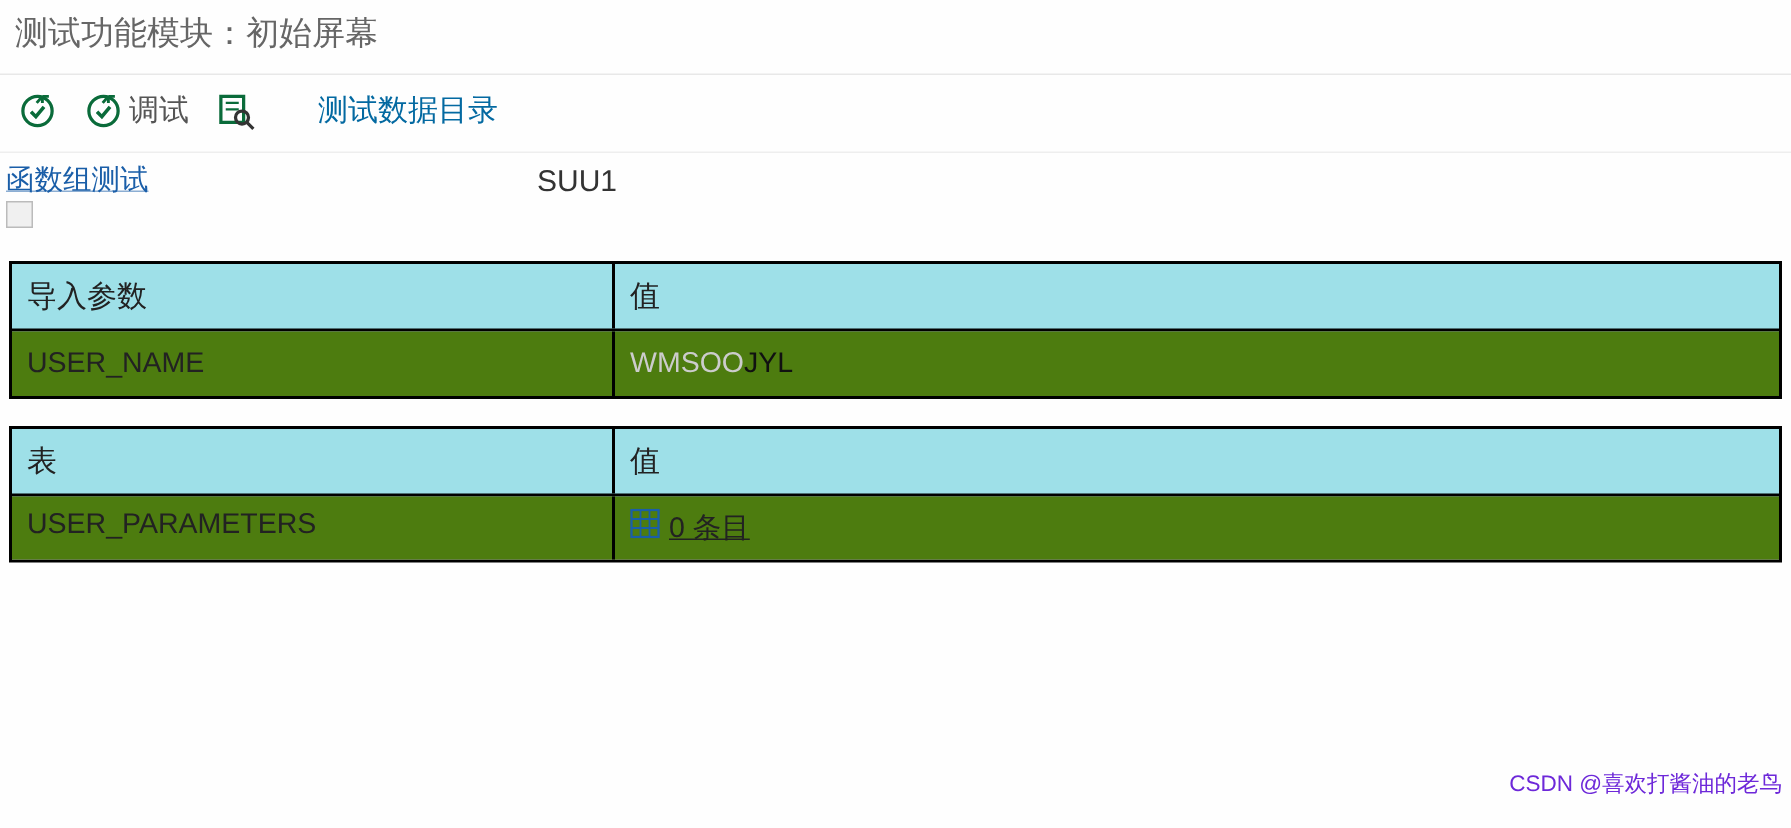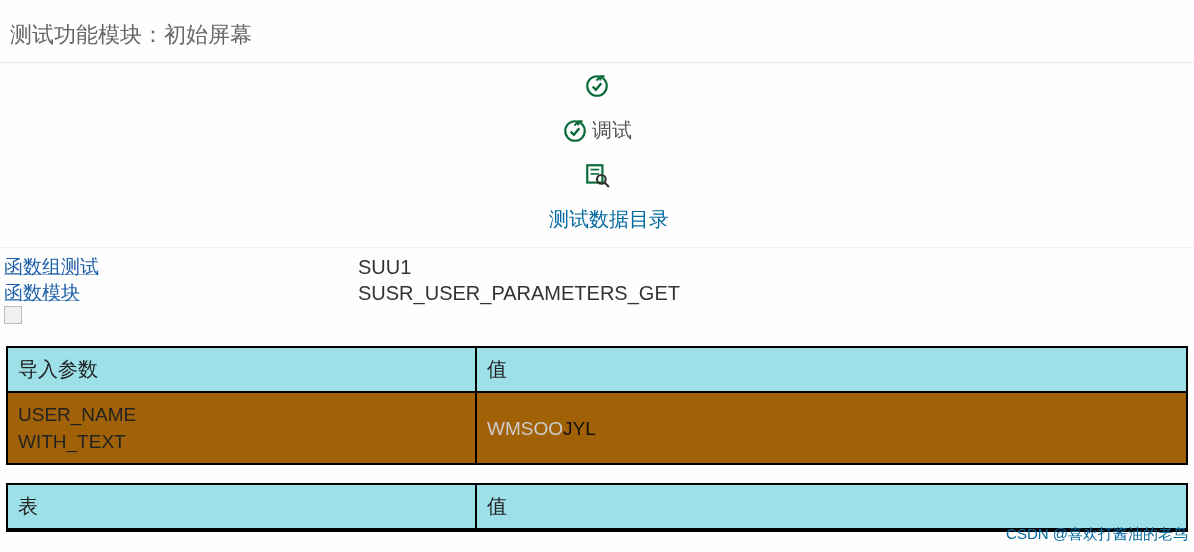--- a/index.html
+++ b/index.html
@@ -5,32 +5,31 @@
     * { box-sizing: border-box; margin: 0; padding: 0; }
     body {
       font-family: "Microsoft YaHei", Arial, sans-serif;
       background: #fefefe;
       width: 1194px;
       height: 552px;
       position: relative;
       overflow: hidden;
     }
     .title-bar {
-      padding: 20px 10px 12px 10px;
+      padding: 7px 10px 12px 10px;
       font-size: 22px;
       color: #666;
       border-bottom: 1px solid #e8e8e8;
     }
     .toolbar {
       display: flex;
       align-items: center;
       padding: 10px 12px 14px 12px;
       gap: 18px;
       border-bottom: 1px solid #eee;
-      flex-direction: column;
     }
     .tb-icon { display: inline-flex; align-items: center; cursor: pointer; }
     .tb-icon svg { width: 26px; height: 26px; }
     .tb-debug {
       display: inline-flex;
       align-items: center;
       gap: 4px;
       cursor: pointer;
       font-size: 20px;
       color: #555;
@@ -72,24 +71,24 @@
       margin: 10px 6px 18px 6px;
       border: 2px solid #000;
     }
     .sec-header {
       display: flex;
       background: #9ee0e8;
       border-bottom: 2px solid #000;
     }
     .sec-body-row {
       display: flex;
-      background: #a16207;
+      background: #4d7c0f;
     }
     .col-left {
-      width: 469px;
+      width: 402px;
       border-right: 2px solid #000;
       padding: 8px 10px;
       font-size: 19px;
       color: #222;
     }
     .col-right {
       flex: 1;
       padding: 8px 10px;
       font-size: 19px;
       color: #222;
@@ -106,23 +105,23 @@
     .val-solid { color: #111; display: inline; }
     .table-icon svg { width: 20px; height: 20px; }
     .entry-link {
       text-decoration: underline;
       color: #222;
       cursor: pointer;
     }
     .watermark {
       position: absolute;
       right: 6px;
-      bottom: 8px;
+      bottom: 20px;
       font-size: 15px;
-      color: #0369a1;
+      color: #6d28d9;
     }
   </style>
 </head>
 <body>
 
 <div class="title-bar">测试功能模块：初始屏幕</div>
 
 <div class="toolbar">
   <span class="tb-icon">
     <svg viewBox="0 0 24 24">
@@ -150,47 +149,57 @@
   </span>
   <span class="tb-text">测试数据目录</span>
 </div>
 
 <div class="info-block">
   <div class="info-row">
     <span class="info-label">函数组测试</span>
     <span class="info-value">SUU1</span>
   </div>
   <div class="info-row">
-    <span class="info-label">函数模块</span>
-    <span class="info-value">SUSR_USER_PARAMETERS_GET</span>
-  </div>
-  <div class="info-row">
     <span class="checkbox-box"></span>
   </div>
 </div>
 
 <div class="section">
   <div class="sec-header">
     <div class="col-left">导入参数</div>
     <div class="col-right">值</div>
   </div>
   <div class="sec-body-row">
     <div class="col-left param-list">
       <div>USER_NAME</div>
-      <div>WITH_TEXT</div>
     </div>
     <div class="col-right param-list">
       <div>
         <span class="val-faded">WMSOO</span><span class="val-solid">JYL</span>
       </div>
       <div>&nbsp;</div>
     </div>
   </div>
 </div>
 
 <div class="section">
   <div class="sec-header">
     <div class="col-left">表</div>
     <div class="col-right">值</div>
   </div>
+  <div class="sec-body-row">
+    <div class="col-left">USER_PARAMETERS</div>
+    <div class="col-right">
+      <span class="table-icon">
+        <svg viewBox="0 0 20 20">
+            <rect x="1" y="1" width="18" height="18" fill="none" stroke="#1a5ea8" stroke-width="1.5"></rect>
+            <line x1="1" y1="7" x2="19" y2="7" stroke="#1a5ea8" stroke-width="1.2"></line>
+            <line x1="1" y1="13" x2="19" y2="13" stroke="#1a5ea8" stroke-width="1.2"></line>
+            <line x1="7" y1="1" x2="7" y2="19" stroke="#1a5ea8" stroke-width="1.2"></line>
+            <line x1="13" y1="1" x2="13" y2="19" stroke="#1a5ea8" stroke-width="1.2"></line>
+          </svg>
+      </span>
+      <span class="entry-link">0 条目</span>
+    </div>
+  </div>
 </div>
 
 <div class="watermark">CSDN @喜欢打酱油的老鸟</div>
 
 </body></html>

